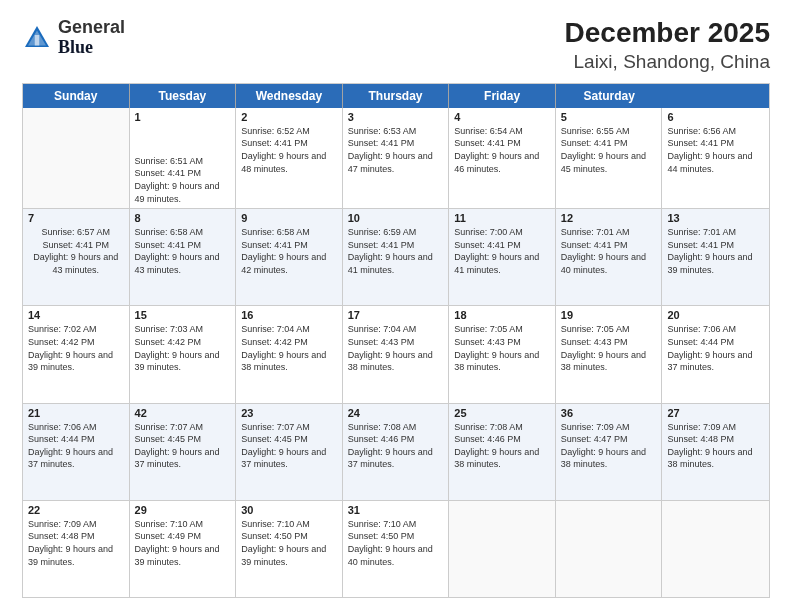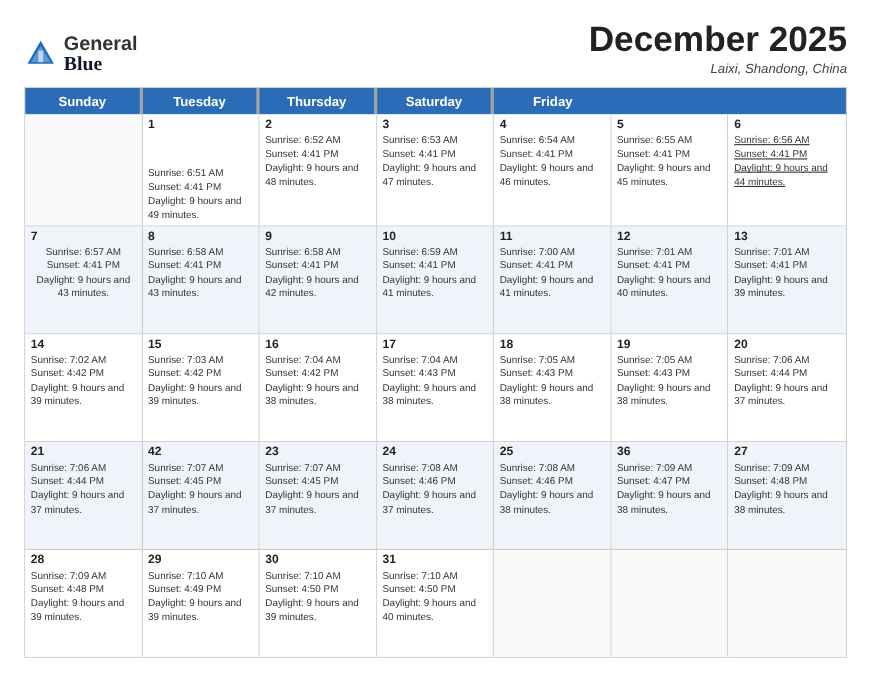--- a/index.html
+++ b/index.html
@@ -12,21 +12,21 @@
     }
     .page {
       width: 792px;
       height: 612px;
       padding: 18px 22px 14px 22px;
       display: flex;
       flex-direction: column;
     }
     .header {
       display: flex;
-      align-items: flex-end;
+      align-items: flex-start;
       justify-content: space-between;
       margin-bottom: 10px;
     }
     .logo {
       display: flex;
       align-items: center;
       gap: 6px;
     }
     .logo-text {
       font-size: 18px;
@@ -36,49 +36,48 @@
     .logo-general { color: #333; }
     .logo-blue { color: #0f172a; font-family: Liberation Serif, serif; }
     .logo-icon {
       width: 30px;
       height: 30px;
     }
     .title-section {
       text-align: right;
     }
     .month-title {
-      font-size: 32px;
+      font-size: 28px;
       font-weight: bold;
       color: #222;
       line-height: 1.1;
     }
     .location {
-      font-size: 12px;
+      font-size: 19px;
       color: #444;
       margin-top: 2px;
-      font-style: italic;
     }
     .calendar {
       flex: 1;
       display: flex;
       flex-direction: column;
       border: 1px solid #ccc;
     }
     .cal-header {
       display: grid;
       grid-template-columns: repeat(7, 1fr);
       background: #2b6cb8;
     }
     .cal-header-cell {
       color: #fff;
       font-size: 12px;
       font-weight: bold;
       text-align: center;
       padding: 5px 2px;
-      border-right: 3px solid #a3a3a3;
+      border-right: 1px solid #a3a3a3;
     }
     .cal-header-cell:last-child { border-right: none; }
     .cal-body {
       display: flex;
       flex-direction: column;
       flex: 1;
     }
     .cal-row {
       display: grid;
       grid-template-columns: repeat(7, 1fr);
@@ -130,23 +129,24 @@
     <div class="title-section">
       <div class="month-title">December 2025</div>
       <div class="location">Laixi, Shandong, China</div>
     </div>
   </div>
 
   <div class="calendar">
     <div class="cal-header">
     <div class="cal-header-cell">Sunday</div>
         <div class="cal-header-cell">Tuesday</div>
+        <div class="cal-header-cell">Wednesday</div>
         <div class="cal-header-cell">Thursday</div>
+        <div class="cal-header-cell">Friday</div>
         <div class="cal-header-cell">Saturday</div>
-        <div class="cal-header-cell">Friday</div>
       </div>
     <div class="cal-body">
     <div class="cal-row">
           <div class="cal-cell empty"></div>
           <div class="cal-cell">
             <span class="day-num">1</span>
             <div class="cell-text" style="white-space: pre-line; margin-top: 32px;">Sunrise: 6:51 AM
 Sunset: 4:41 PM
 Daylight: 9 hours and 49 minutes.</div>
           </div>
@@ -169,21 +169,21 @@
 Daylight: 9 hours and 46 minutes.</div>
           </div>
           <div class="cal-cell">
             <span class="day-num">5</span>
             <div class="cell-text" style="white-space: pre-line;">Sunrise: 6:55 AM
 Sunset: 4:41 PM
 Daylight: 9 hours and 45 minutes.</div>
           </div>
           <div class="cal-cell">
             <span class="day-num">6</span>
-            <div class="cell-text" style="white-space: pre-line; text-decoration: underline;">Sunrise: 6:56 AM
+            <div class="cell-text" style="white-space: pre-line;">Sunrise: 6:56 AM
 Sunset: 4:41 PM
 Daylight: 9 hours and 44 minutes.</div>
           </div>
         </div>
         <div class="cal-row">
           <div class="cal-cell alt-row">
             <span class="day-num">7</span>
             <div class="cell-text" style="white-space: pre-line; text-align: center;">Sunrise: 6:57 AM
 Sunset: 4:41 PM
 Daylight: 9 hours and 43 minutes.</div>
@@ -308,21 +308,21 @@
           </div>
           <div class="cal-cell alt-row">
             <span class="day-num">27</span>
             <div class="cell-text" style="white-space: pre-line;">Sunrise: 7:09 AM
 Sunset: 4:48 PM
 Daylight: 9 hours and 38 minutes.</div>
           </div>
         </div>
         <div class="cal-row">
           <div class="cal-cell">
-            <span class="day-num">28</span>
+            <span class="day-num">22</span>
             <div class="cell-text" style="white-space: pre-line;">Sunrise: 7:09 AM
 Sunset: 4:48 PM
 Daylight: 9 hours and 39 minutes.</div>
           </div>
           <div class="cal-cell">
             <span class="day-num">29</span>
             <div class="cell-text" style="white-space: pre-line;">Sunrise: 7:10 AM
 Sunset: 4:49 PM
 Daylight: 9 hours and 39 minutes.</div>
           </div>

